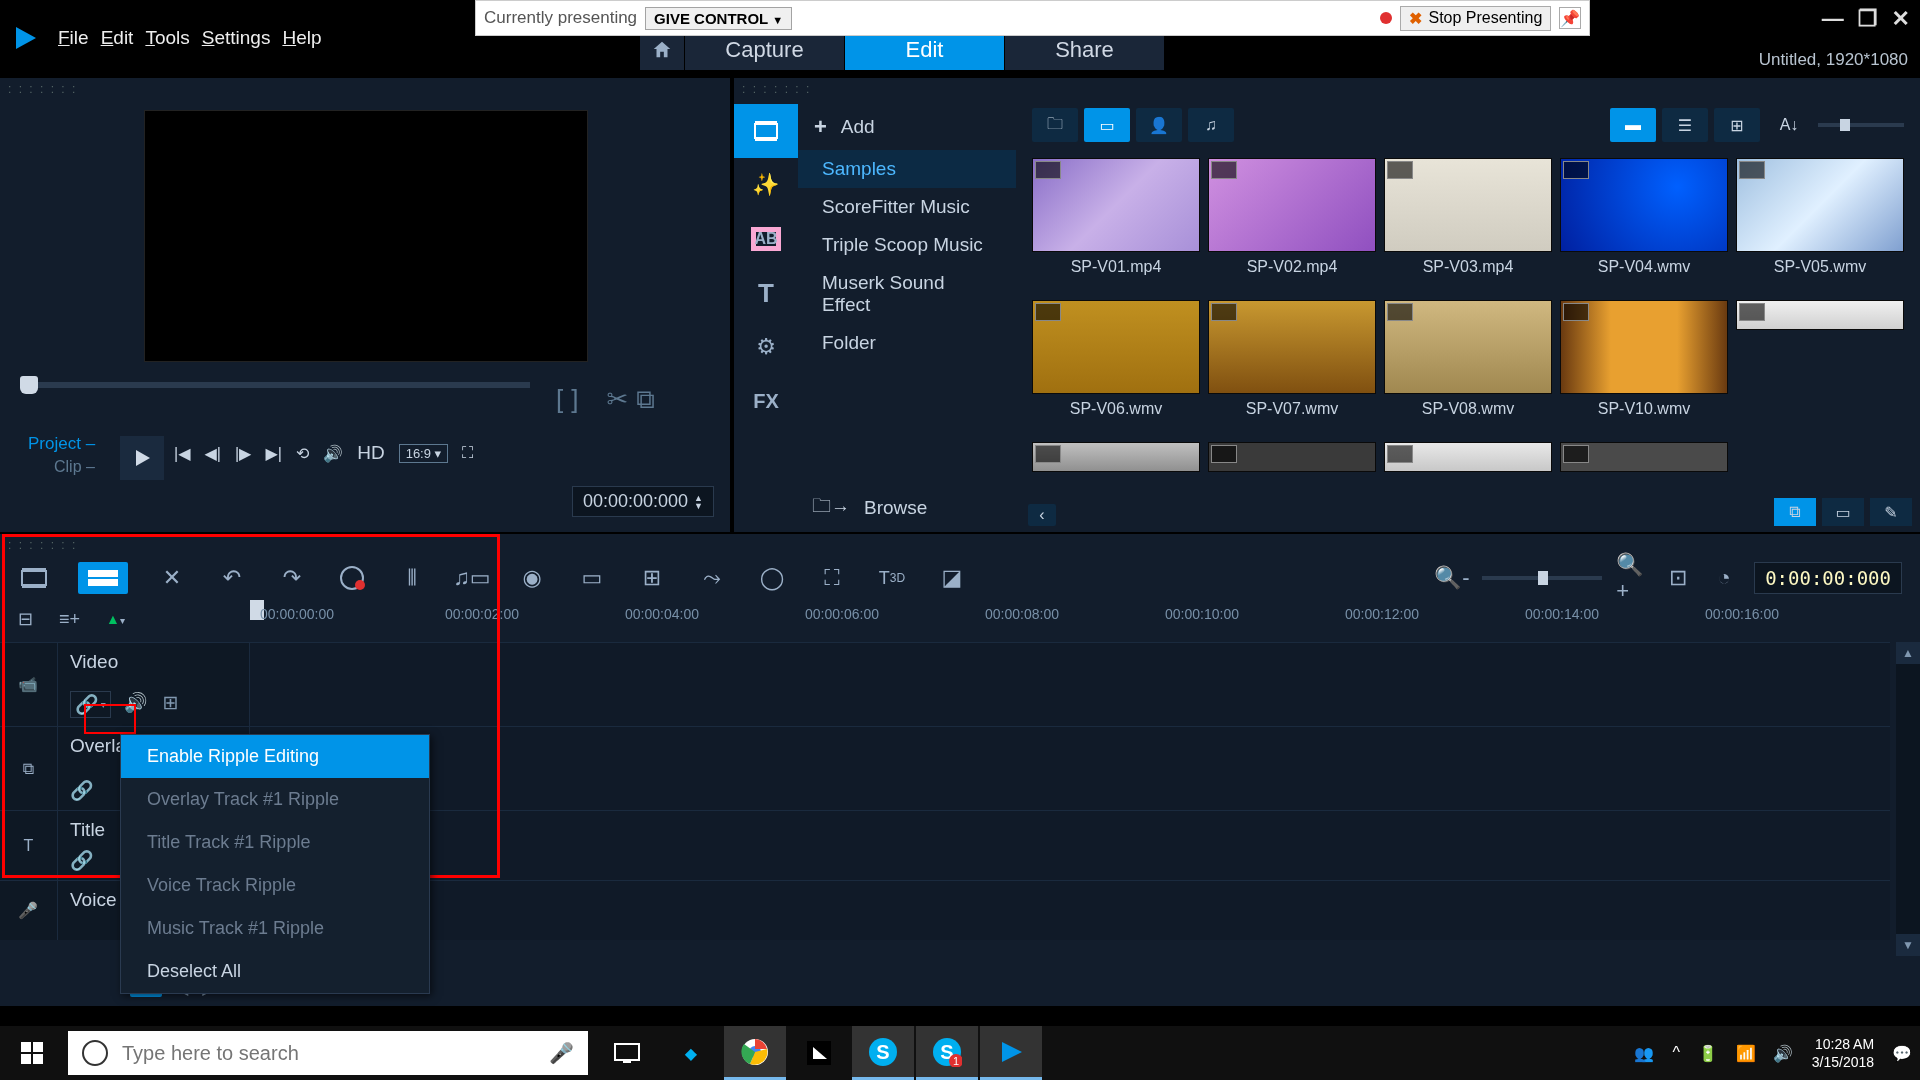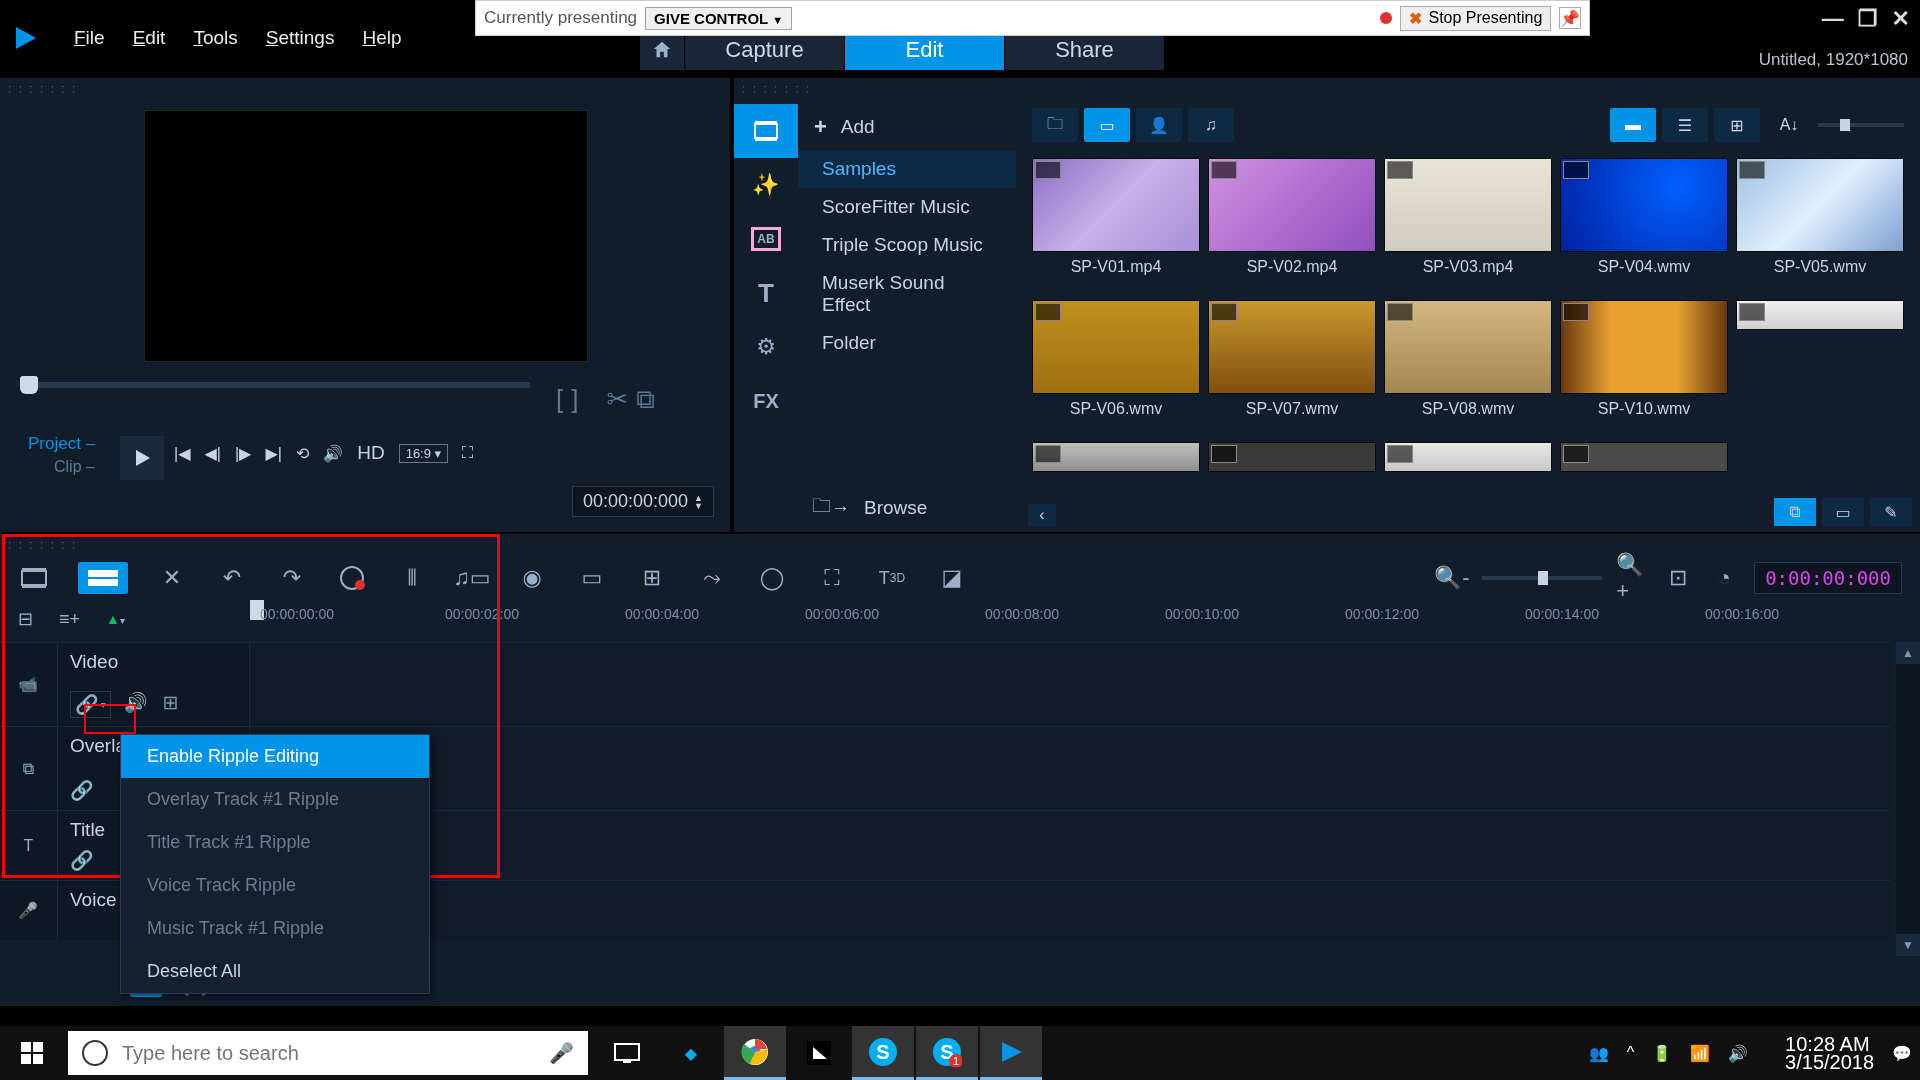--- a/index.html
+++ b/index.html
@@ -11,21 +11,21 @@
 .present-bar .give { background: #f0f0f0; border: 1px solid #a3a3a3; padding: 2px 8px; font-weight: bold; font-size: 15px; }
 .present-bar .rec { width: 12px; height: 12px; background: #e03030; border-radius: 50%; margin-left: 580px; }
 .present-bar .stop { border: 1px solid #aaa; padding: 2px 8px; font-size: 16px; display: flex; align-items: center; gap: 6px; }
 .present-bar .stop .x { color: #e06000; font-weight: bold; }
 .present-bar .pin { width: 22px; height: 22px; border: 1px solid #aaa; display: flex; align-items: center; justify-content: center; color: #555; }
 
 
 .winctl { position: absolute; top: 6px; right: 10px; display: flex; gap: 14px; color: #ddd; font-size: 22px; font-weight: bold; }
 
 
-.menubar { position: absolute; top: 20px; left: 10px; display: flex; align-items: center; gap: 28px; color: #eee; font-size: 19px; }
+.menubar { position: absolute; top: 20px; left: 10px; display: flex; align-items: center; gap: 12px; color: #eee; font-size: 19px; }
 .menubar .logo { width: 36px; height: 36px; display: flex; align-items: center; }
 .menubar .logo svg { width: 30px; height: 30px; }
 .menubar .item { cursor: pointer; }
 .menubar .item .u { text-decoration: underline; }
 
 
 .tabrow { position: absolute; top: 30px; left: 640px; display: flex; align-items: center; }
 .tabrow .home { width: 44px; height: 40px; background: #1a2638; display: flex; align-items: center; justify-content: center; color: #9bb0c8; }
 .tabrow .tab { width: 160px; height: 40px; display: flex; align-items: center; justify-content: center; color: #d0d8e4; font-size: 22px; background: #1a2638; border-left: 1px solid #000; }
 .tabrow .tab.active { background: #0094e8; color: #fff; }
@@ -81,21 +81,21 @@
 .timeline { position: absolute; top: 534px; left: 0; width: 1920px; height: 472px; background: #121d2c; }
 .timeline .gripper { position: absolute; top: 4px; left: 8px; color: #566; letter-spacing: 2px; font-size: 12px; }
 .tl-toolbar { position: absolute; top: 22px; left: 18px; right: 18px; height: 44px; display: flex; align-items: center; justify-content: space-between; }
 .tl-toolbar .left { display: flex; gap: 28px; align-items: center; }
 .tl-toolbar .right { display: flex; gap: 14px; align-items: center; }
 .tl-btn { color: #9bb0c8; font-size: 22px; display: flex; align-items: center; justify-content: center; width: 32px; height: 32px; }
 .tl-btn.active { background: #0094e8; color: #fff; padding: 6px 10px; width: auto; border-radius: 2px; }
 .tl-btn.rec svg circle:last-child { fill: #e03030; }
 .tl-slider { width: 120px; height: 4px; background: #2a3a4e; position: relative; }
 .tl-slider .knob { position: absolute; top: -5px; left: 56px; width: 10px; height: 14px; background: #c8d4e2; }
-.tl-tc { background: #0c1520; border: 1px solid #2a3a4e; padding: 4px 10px; color: #d946ef; font-size: 19px; font-family: monospace; }
+.tl-tc { background: #0c1520; border: 1px solid #2a3a4e; padding: 4px 10px; color: #fef9c3; font-size: 19px; font-family: monospace; }
 
 .tl-sub { position: absolute; top: 74px; left: 18px; display: flex; gap: 26px; align-items: center; }
 .tl-sub .sbtn { color: #9bb0c8; font-size: 18px; }
 .tl-sub .tri { color: #00c060; font-size: 14px; }
 
 .ruler { position: absolute; top: 70px; left: 250px; right: 30px; height: 30px; color: #7890a8; font-size: 14px; }
 .ruler .head { position: absolute; top: -4px; left: 0; width: 14px; height: 20px; background: #d0dae6; }
 .ruler .tick { position: absolute; top: 2px; }
 
 .tracks { position: absolute; top: 108px; left: 0; right: 30px; }
@@ -128,21 +128,21 @@
 .taskbar .start { width: 64px; height: 54px; display: flex; align-items: center; justify-content: center; color: #fff; font-size: 22px; }
 .taskbar .search { width: 520px; height: 44px; background: #fff; margin-left: 4px; display: flex; align-items: center; padding: 0 14px; gap: 14px; }
 .taskbar .search .circle { width: 26px; height: 26px; border: 2px solid #333; border-radius: 50%; }
 .taskbar .search input { border: none; outline: none; font-size: 20px; flex: 1; color: #666; background: transparent; }
 .taskbar .search .mic { color: #555; font-size: 20px; }
 .taskbar .tbicons { display: flex; gap: 2px; margin-left: 8px; }
 .taskbar .tbicons .ico { width: 62px; height: 54px; display: flex; align-items: center; justify-content: center; position: relative; }
 .taskbar .tbicons .ico.active { background: #333; border-bottom: 3px solid #76b9ed; }
 .taskbar .bg-text { position: absolute; left: 600px; color: #666; font-size: 17px; line-height: 22px; pointer-events: none; z-index: -1; }
 .taskbar .tray { position: absolute; right: 8px; display: flex; align-items: center; gap: 18px; color: #fff; font-size: 16px; }
-.taskbar .tray .clock { font-size: 20px; line-height: 18px; margin-left: 19px; }
+.taskbar .tray .clock { text-align: right; font-size: 14px; line-height: 18px; }
 
 
 .thumb.t1 { background: linear-gradient(135deg, #8a6fc8 0%, #c8b0e8 50%, #a890d8 100%); }
 .thumb.t2 { background: linear-gradient(135deg, #d090e0 0%, #b070d0 50%, #9050c0 100%); }
 .thumb.t3 { background: linear-gradient(180deg, #e8e4d8 0%, #d0ccc0 100%); }
 .thumb.t4 { background: radial-gradient(circle at 70% 30%, #0060ff 0%, #0020a0 100%); }
 .thumb.t5 { background: linear-gradient(135deg, #a0c0e0 0%, #e0f0ff 50%, #80a0d0 100%); }
 .thumb.t6 { background: linear-gradient(180deg, #c09020 0%, #a07010 100%); }
 .thumb.t7 { background: linear-gradient(180deg, #c89830 0%, #805010 100%); }
 .thumb.t8 { background: linear-gradient(180deg, #d0b880 0%, #a08850 100%); }
@@ -241,21 +241,21 @@
   <div class="gripper">: : : : : : :</div>
   <div class="lib-side">
     <div class="sbtn active">
         <svg width="24" height="20" viewBox="0 0 24 20">
           <rect x="1" y="3" width="22" height="14" fill="none" stroke="#fff" stroke-width="2"></rect>
           <rect x="1" y="0" width="22" height="3" fill="#fff"></rect>
           <rect x="1" y="17" width="22" height="3" fill="#fff"></rect>
         </svg>
       </div>
     <div class="sbtn">✨</div>
-    <div class="sbtn" style="border:3px solid #f9a8d4;width:30px;height:24px;margin:15px auto;font-size:12px;font-weight:bold">AB</div>
+    <div class="sbtn" style="border:5px solid #f9a8d4;width:30px;height:24px;margin:15px auto;font-size:16px;font-weight:bold">AB</div>
     <div class="sbtn" style="font-weight:bold;font-size:26px">T</div>
     <div class="sbtn">⚙</div>
     <div class="sbtn" style="font-weight:bold;font-size:20px">FX</div>
   </div>
   <div class="lib-menu">
     <div class="add">
       <span style="font-size:22px;font-weight:bold">+</span>
       <span>Add</span>
     </div>
     <div class="item active">Samples</div>

